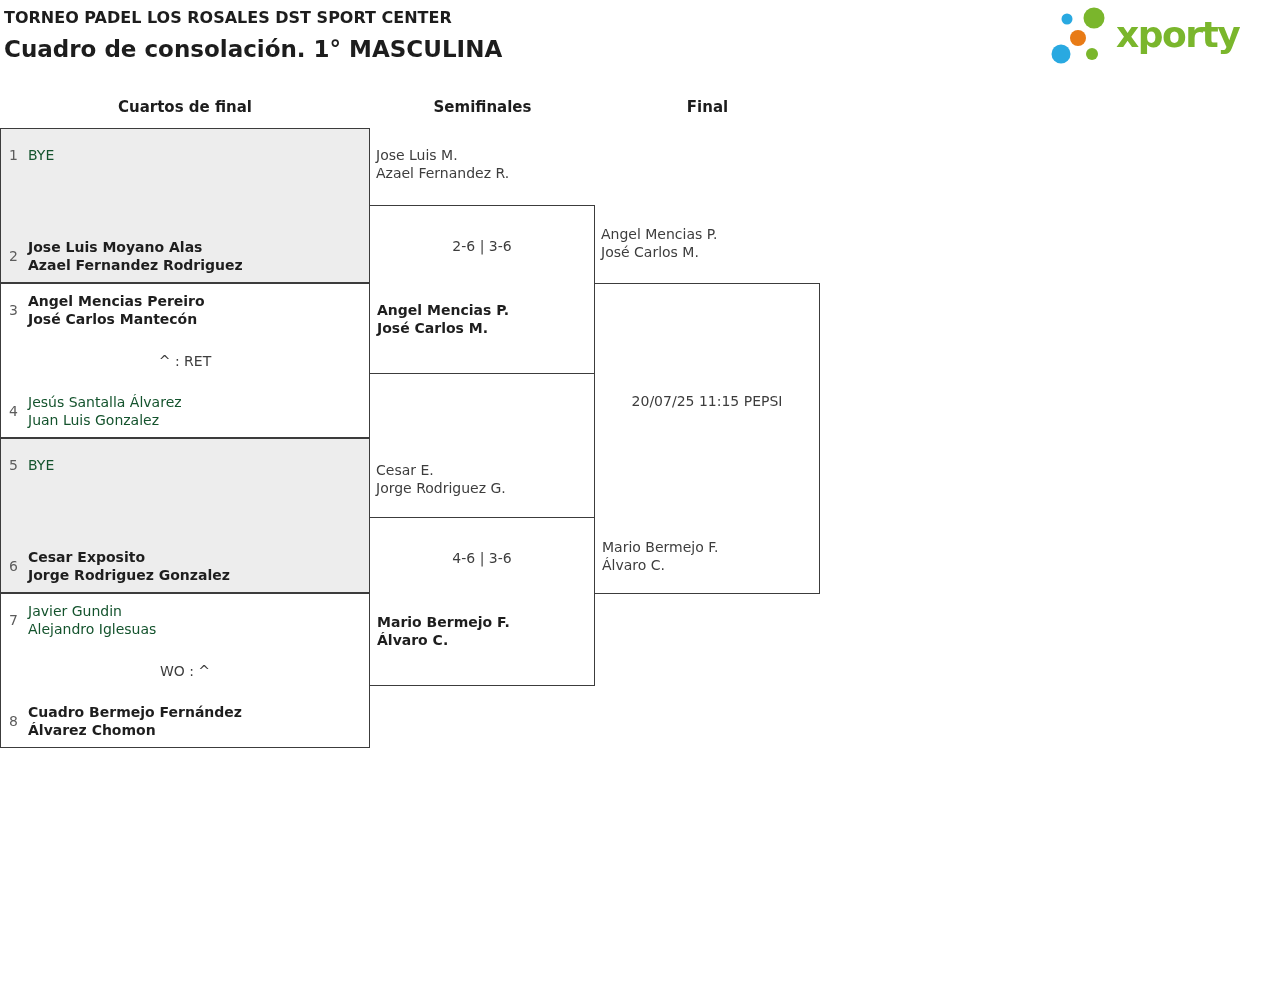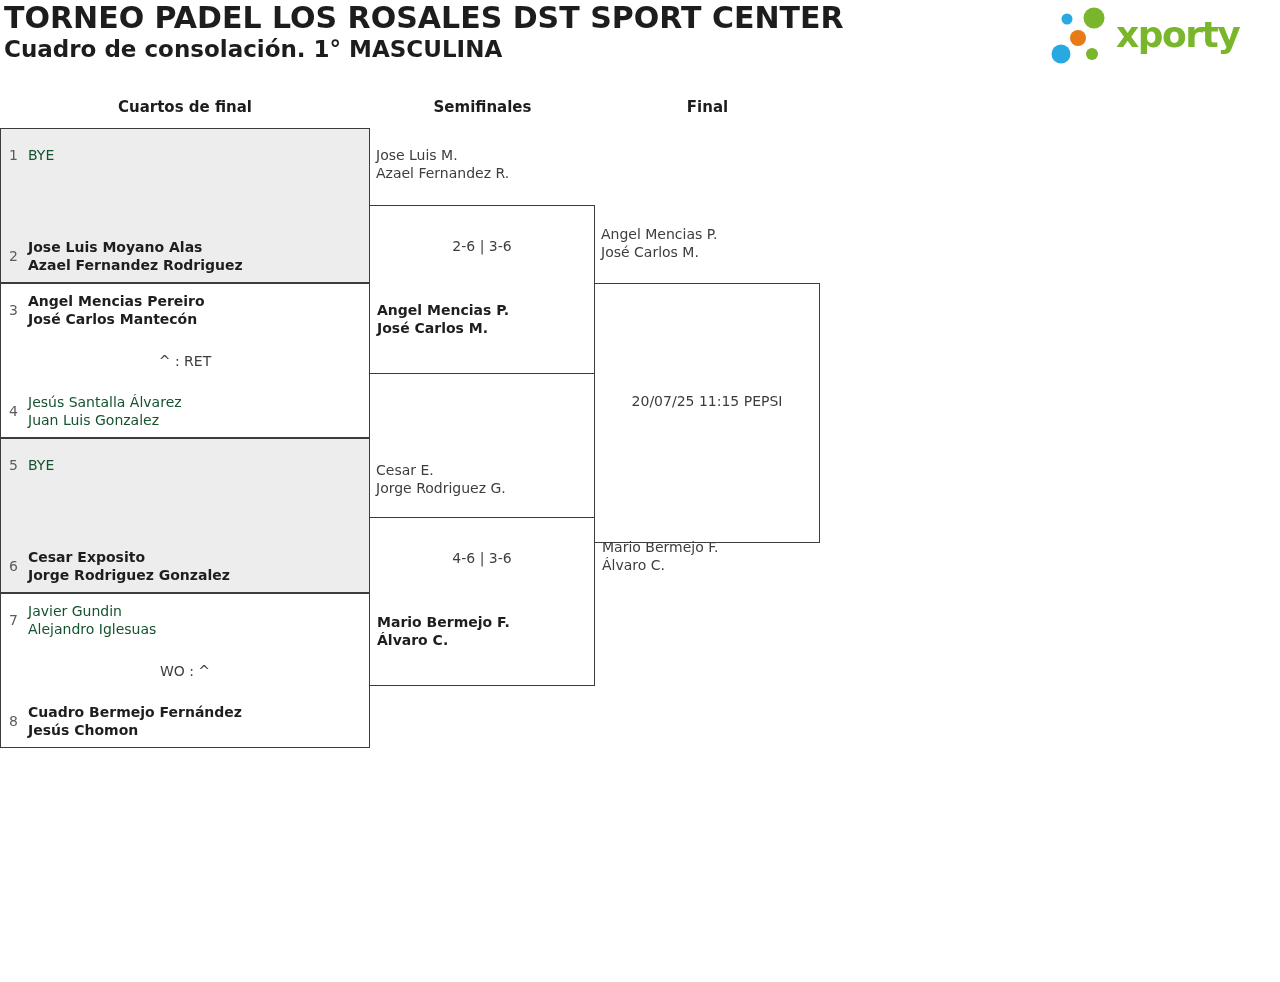--- a/index.html
+++ b/index.html
@@ -3,38 +3,38 @@
 <meta charset="utf-8">
 <style>
   html,body{margin:0;padding:0;background:#fff;}
   body{
     width:1280px;height:982px;position:relative;overflow:hidden;
     font-family:"DejaVu Sans","Liberation Sans",sans-serif;
     color:#3d3d3d;
   }
   
   .titles{position:absolute;left:4px;top:2px;}
-  .title-line1{font-size:30px;font-weight:700;color:#1d1d1d;line-height:32px;letter-spacing:0;}
+  .title-line1{font-size:16px;font-weight:700;color:#1d1d1d;line-height:32px;letter-spacing:0;}
   .title-line2{font-size:23px;font-weight:700;color:#1d1d1d;line-height:31px;}
   .logo{position:absolute;left:1046px;top:2px;height:68px;display:flex;align-items:center;cursor:pointer;}
   .logo-text{font-size:36px;font-weight:700;color:#7ab62c;letter-spacing:-1.5px;margin-left:-2px;position:relative;top:-2px;}
   
   .round-headers{position:absolute;top:96px;left:0;width:100%;font-size:15px;font-weight:700;color:#1d1d1d;}
   .rh{position:absolute;text-align:center;line-height:22px;}
   .rh-qf{left:0;width:370px;}
   .rh-sf{left:370px;width:225px;}
   .rh-f{left:595px;width:225px;}
   
   .box{position:absolute;box-sizing:border-box;border:1px solid #3c3c3c;background:#fff;}
   .shaded{background:#ededed;}
   .qf{left:0;width:370px;height:155px;}
   .qf1{top:128px}.qf2{top:283px}.qf3{top:438px}.qf4{top:593px}
   .sf{left:369px;width:226px;height:169px;}
   .sfb1{top:205px}.sfb2{top:517px}
-  .final-box{left:594px;width:226px;height:260px;top:283px;}
+  .final-box{left:594px;width:226px;height:311px;top:283px;}
   
   .slot{position:absolute;left:0;right:0;min-height:36px;display:flex;align-items:center;}
   .slot-top{top:8px;}
   .slot-bottom{bottom:8px;}
   .seed{flex:none;width:19px;padding-left:8px;font-size:14px;color:#5c5c5c;line-height:18px;}
   .team{font-size:14px;line-height:18px;color:#14532d;}
   .winner{font-weight:700;color:#1e1e1e;}
   .mid-score{position:absolute;left:0;right:0;top:50%;transform:translateY(-50%);text-align:center;font-size:14px;color:#3d3d3d;}
   
   .sf-score{position:absolute;top:32px;left:0;right:0;text-align:center;font-size:14px;color:#3d3d3d;}
@@ -132,21 +132,21 @@
     <div class="team">
       <div>Javier Gundin</div>
       <div>Alejandro Iglesuas</div>
     </div>
   </div>
   <div class="mid-score">WO : ^</div>
   <div class="slot slot-bottom">
     <span class="seed">8</span>
     <div class="team winner">
       <div>Cuadro Bermejo Fernández</div>
-      <div>Jesús Chomon</div>
+      <div>Álvarez Chomon</div>
     </div>
   </div>
 </div>
 
 <div class="float ft-sf1">
   <div>Jose Luis M.</div>
   <div>Azael Fernandez R.</div>
 </div>
 <div class="box sf sfb1">
   <div class="sf-score">2-6 | 3-6</div>

